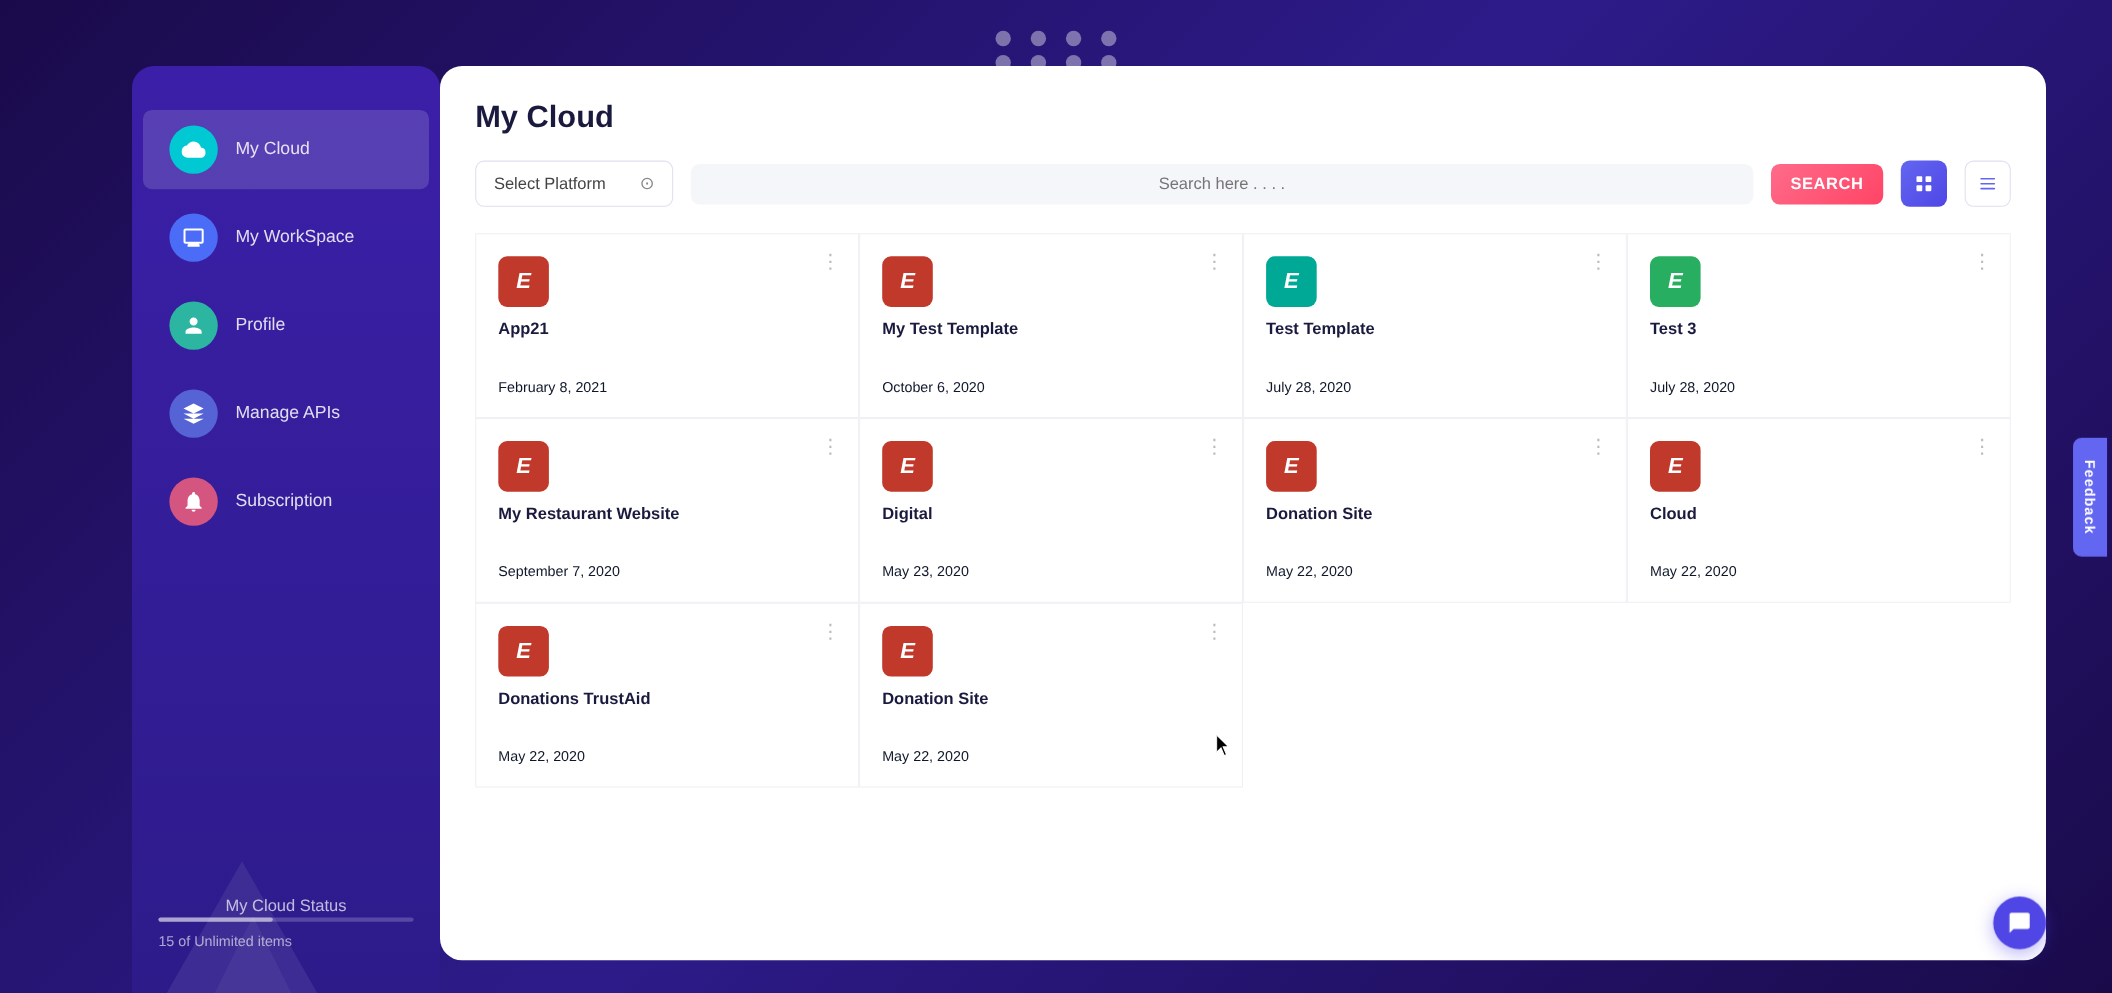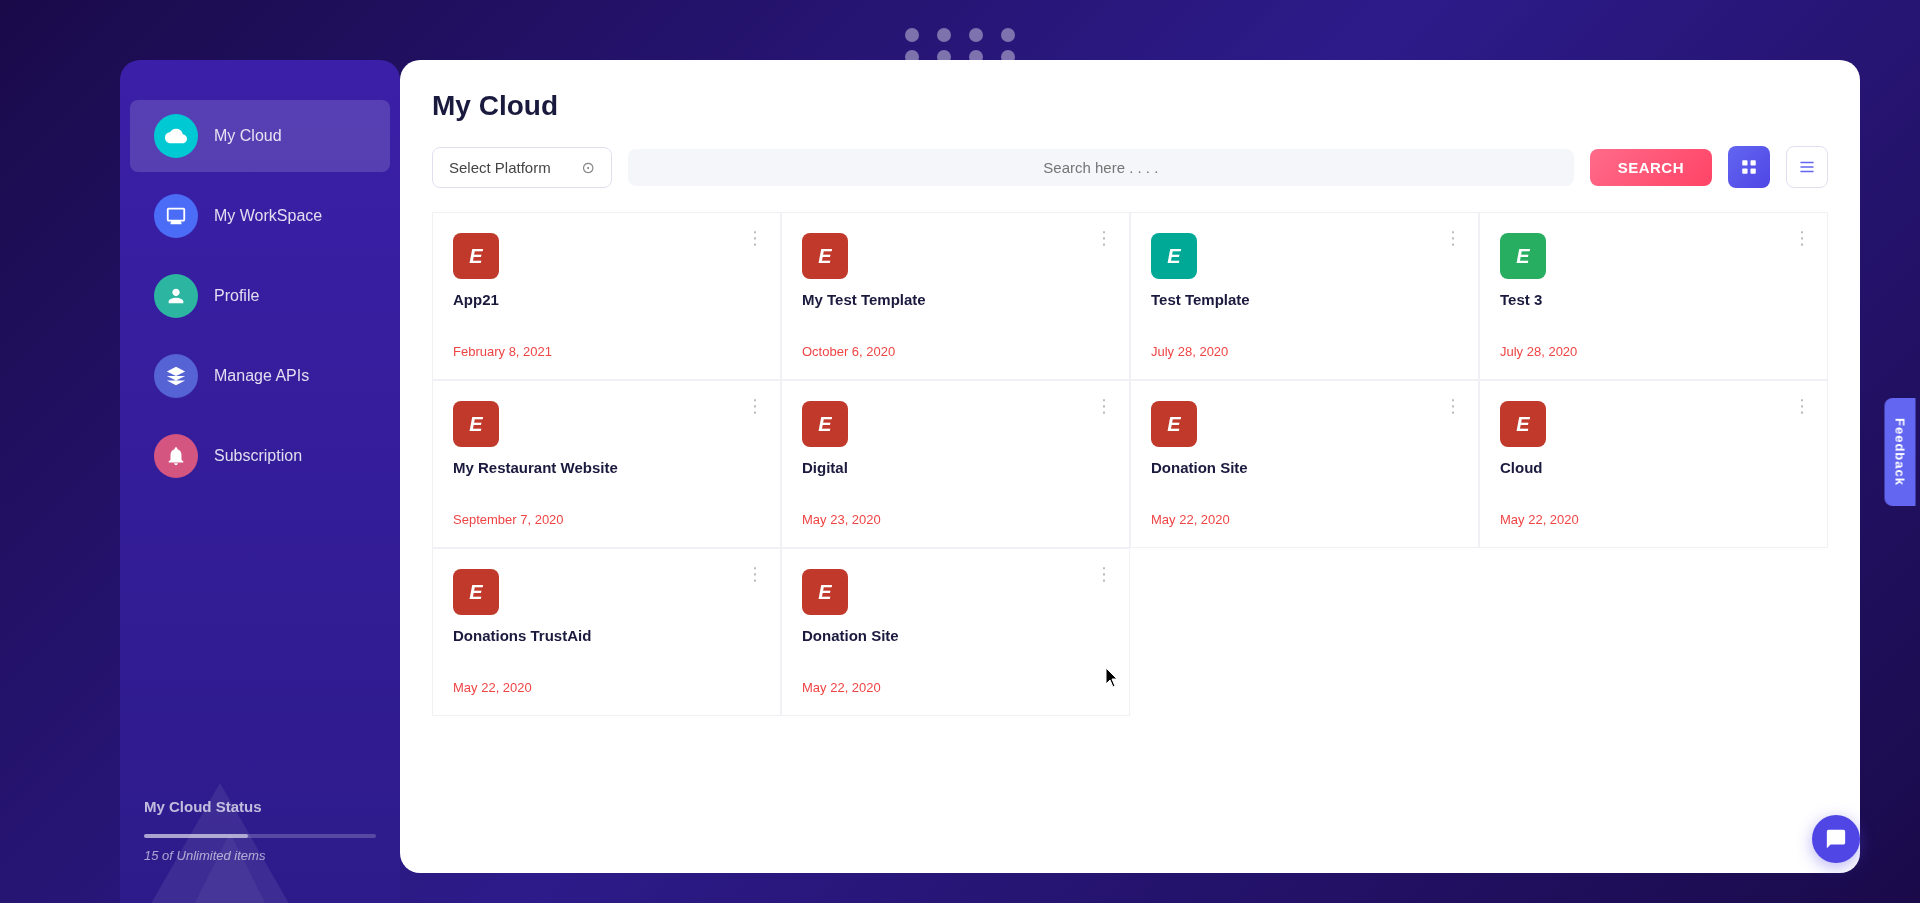--- a/index.html
+++ b/index.html
@@ -96,39 +96,39 @@
       font-weight: 500;
     }
 
     .sidebar-status {
       padding: 20px 24px 10px 24px;
       margin-top: auto;
     }
     .sidebar-status-title {
       color: rgba(255,255,255,0.7);
       font-size: 15px;
-      font-weight: 700;
-      margin-bottom: 19px;
+      font-weight: 400;
+      margin-bottom: 2px;
+      text-align: center;
     }
     .sidebar-status-bar {
       height: 4px;
       background: rgba(255,255,255,0.2);
       border-radius: 2px;
       margin-bottom: 10px;
     }
     .sidebar-status-bar-fill {
       height: 4px;
       background: rgba(255,255,255,0.5);
       border-radius: 2px;
       width: 45%;
     }
     .sidebar-status-text {
       color: rgba(255,255,255,0.6);
       font-size: 13px;
-      font-style: italic;
     }
 
     
     .sidebar-triangles {
       position: absolute;
       bottom: 0;
       left: 0;
       right: 0;
       height: 160px;
       overflow: hidden;
@@ -219,21 +219,21 @@
       color: #444;
       outline: none;
       text-align: center;
     }
 
     .search-button {
       background: linear-gradient(135deg, #ff6b8a, #ff4466);
       color: white;
       border: none;
       border-radius: 8px;
-      padding: 10px 28px;
+      padding: 10px 18px;
       font-size: 15px;
       font-weight: 700;
       cursor: pointer;
       letter-spacing: 0.5px;
     }
 
     .grid-view-btn {
       width: 42px;
       height: 42px;
       border-radius: 8px;
@@ -301,21 +301,21 @@
     .card-icon-green { background: #27ae60; }
 
     .card-title {
       font-size: 15px;
       font-weight: 600;
       color: #1a1a3e;
       margin-bottom: 4px;
     }
     .card-date {
       font-size: 13px;
-      color: #ef4444;
+      color: #0f172a;
       margin-top: 36px;
     }
 
     
     .feedback-tab {
       position: fixed;
       right: -34px;
       top: 50%;
       transform: translateY(-50%) rotate(90deg);
       background: #6366f1;

